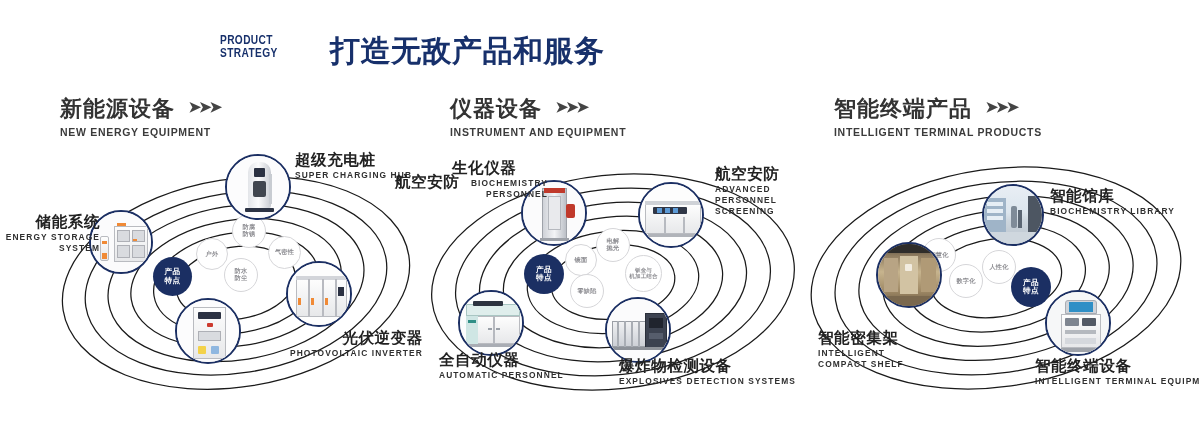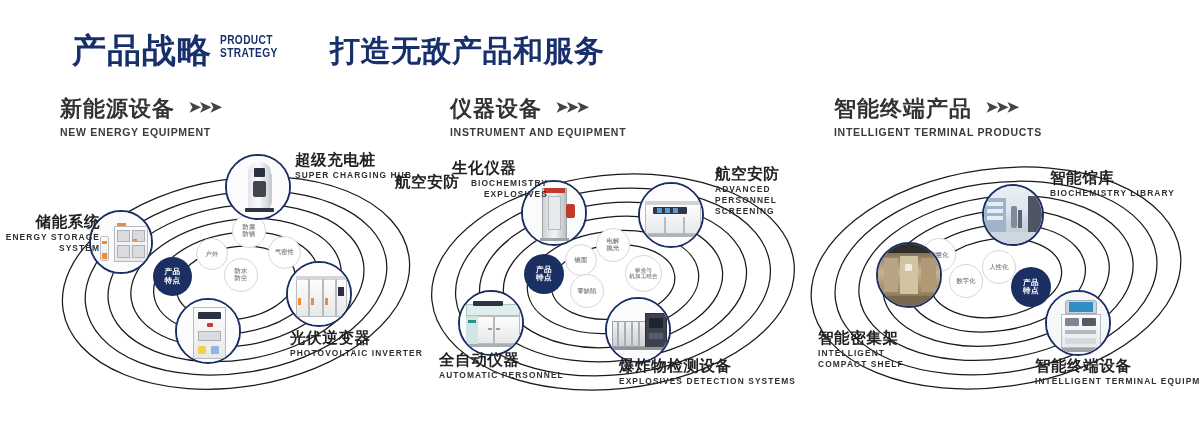--- a/index.html
+++ b/index.html
@@ -102,21 +102,20 @@
   .cab { background:linear-gradient(180deg,#fdfdfd,#e7e8ea); border:1px solid #b9bbc0; }
   .cab-d { background:#d9dbdf; border:1px solid #aeb0b6; }
   .scr { background:#2b3142; }
   .acc { background:#f08a36; }
   .tealc { background:#cfe6e4; }
 </style>
 </head>
 <body>
 
 <div class="header">
-  <div class="hd-cn">产品战略</div>
   <div class="hd-en">
     <span>PRODUCT</span>
     <span>STRATEGY</span>
   </div>
   <div class="hd-slogan">打造无敌产品和服务</div>
 </div>
 
 <div class="sect-title" style="left:60px; top:96px;">
   <span class="sect-cn">新能源设备</span>
   <span class="sect-arrows">➤➤➤</span>
@@ -229,21 +228,21 @@
   <div class="lbl right" style="left:-48px; top:62px; width:108px;">
     <div class="cn">储能系统</div>
     <div class="en wrap">ENERGY STORAGE SYSTEM</div>
   </div>
 
   <div class="lbl" style="left:255px; top:0px;">
     <div class="cn">超级充电桩</div>
     <div class="en">SUPER CHARGING HUB</div>
   </div>
 
-  <div class="lbl" style="left:250px; top:178px;">
+  <div class="lbl" style="left:250px; top:178px;text-align:right;">
     <div class="cn">光伏逆变器</div>
     <div class="en">PHOTOVOLTAIC INVERTER</div>
   </div>
 
 </div>
 
 <div class="cluster" style="left:425px; top:150px;">
   <svg class="rings" viewBox="0 0 400 250">
     <g fill="none" stroke="#1a1a1a" stroke-width="1.25">
       <ellipse cx="188" cy="132" rx="62" ry="37" transform="rotate(-6 188 132)"></ellipse>
@@ -335,21 +334,21 @@
       <div class="dev" style="left:4px; top:48px; width:57px; height:3px; background:#8e9299;"></div>
     </div>
   </div>
 
   <div class="lbl right" style="left:-30px; top:22px; width:52px;">
     <div class="cn">航空安防</div>
   </div>
 
   <div class="lbl" style="left:27px; top:8px;">
     <div class="cn">生化仪器</div>
-    <div class="en wrap" style="width:96px; text-align:right;">BIOCHEMISTRY EXPLOSIVES</div>
+    <div class="en wrap" style="width:96px; text-align:right;">BIOCHEMISTRY PERSONNEL</div>
   </div>
 
   <div class="lbl" style="left:290px; top:14px;">
     <div class="cn">航空安防</div>
     <div class="en wrap" style="width:96px;">ADVANCED PERSONNEL SCREENING</div>
   </div>
 
   <div class="lbl" style="left:14px; top:200px;">
     <div class="cn">全自动仪器</div>
     <div class="en">AUTOMATIC PERSONNEL</div>
@@ -425,21 +424,21 @@
       <div class="dev" style="left:22px; top:10px; width:24px; height:10px; background:#2f8fc6;"></div>
       <div class="dev cab" style="left:14px; top:22px; width:40px; height:34px;"></div>
       <div class="dev" style="left:18px; top:26px; width:14px; height:8px; background:#7e8590; border-radius:1px;"></div>
       <div class="dev" style="left:35px; top:26px; width:14px; height:8px; background:#545b66; border-radius:1px;"></div>
       <div class="dev" style="left:18px; top:38px; width:31px; height:4px; background:#b5b9bf;"></div>
       <div class="dev" style="left:18px; top:46px; width:31px; height:6px; background:#d5d8dd;"></div>
       <div class="dev" style="left:14px; top:56px; width:40px; height:4px; background:#9fa3aa;"></div>
     </div>
   </div>
 
-  <div class="lbl" style="left:250px; top:18px;">
+  <div class="lbl" style="left:250px; top:36px;">
     <div class="cn">智能馆库</div>
     <div class="en">BIOCHEMISTRY LIBRARY</div>
   </div>
 
   <div class="lbl right" style="left:-12px; top:178px; width:140px;">
     <div class="cn" style="text-align:left; padding-left:30px;">智能密集架</div>
     <div class="en wrap" style="width:100px; margin-left:30px; text-align:left;">INTELLIGENT COMPACT SHELF</div>
   </div>
 
   <div class="lbl" style="left:235px; top:206px;">

